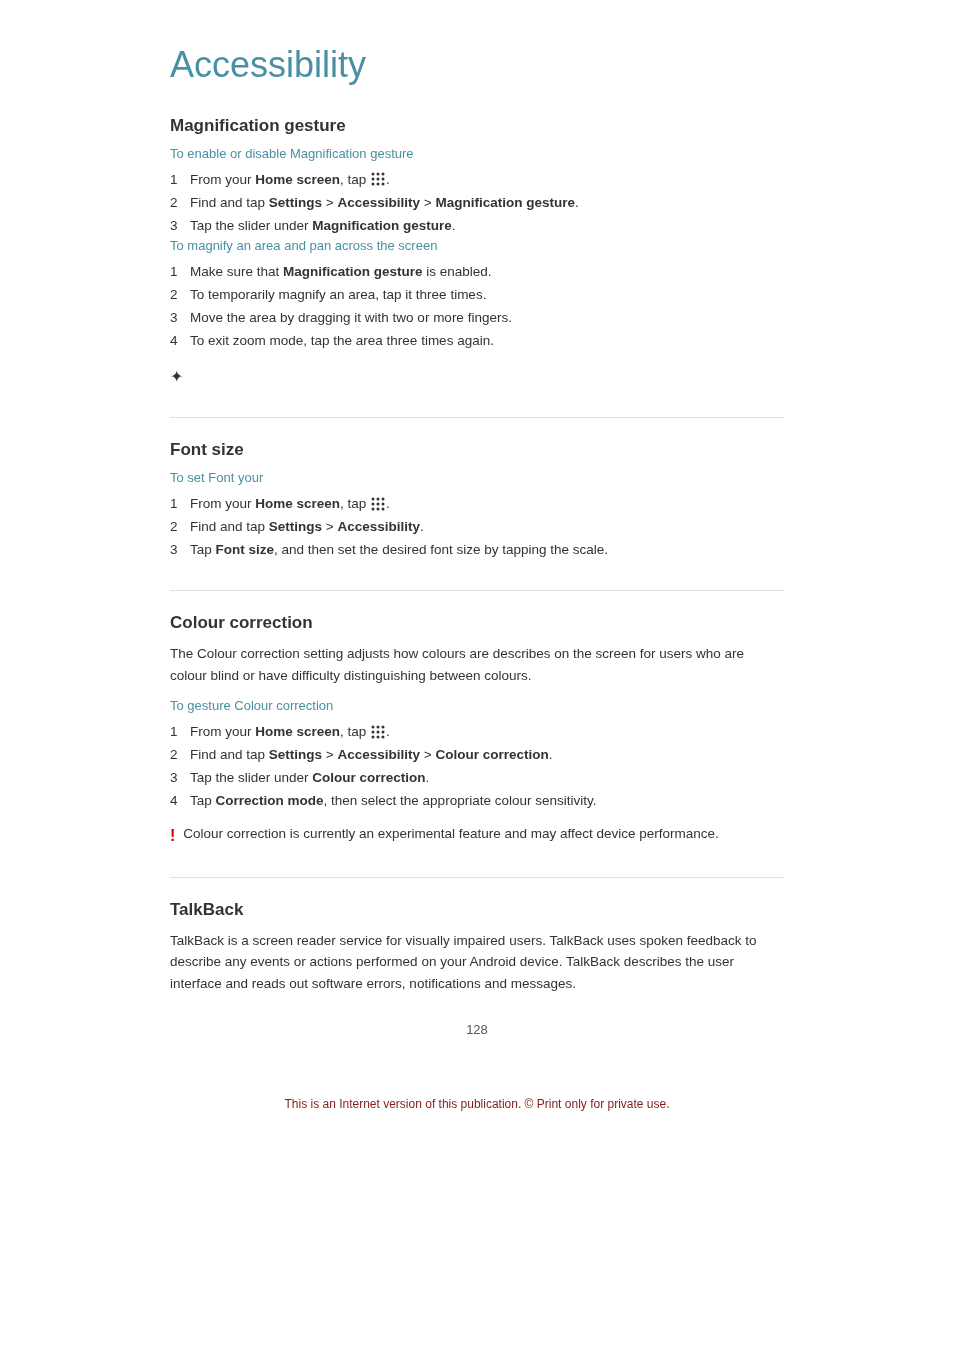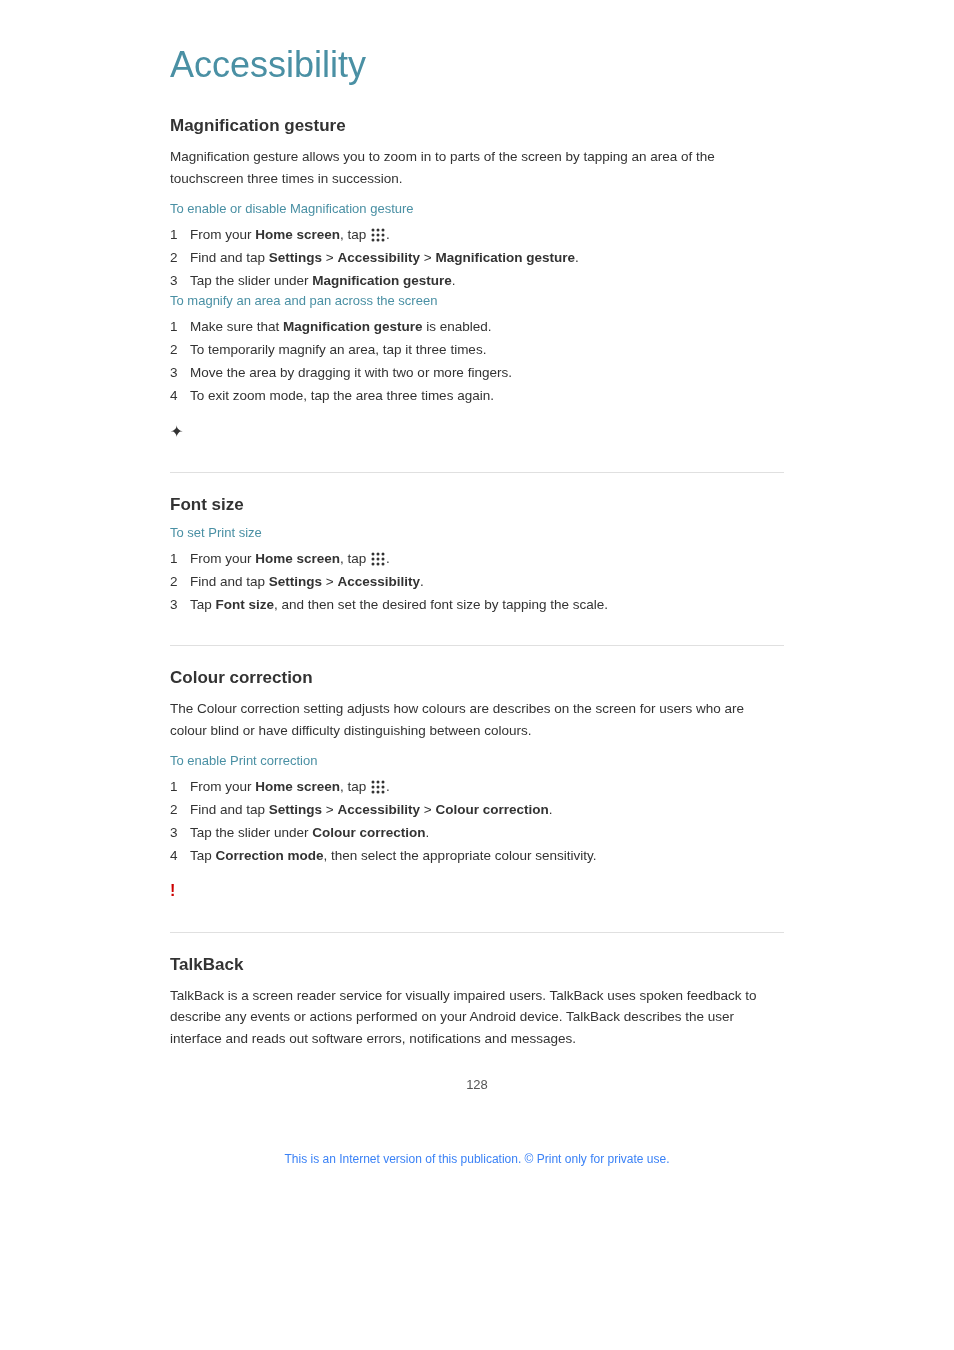--- a/index.html
+++ b/index.html
@@ -107,21 +107,21 @@
 
     .divider {
       border: none;
       border-top: 1px solid #e0e0e0;
       margin: 22px 0;
     }
 
     .page-footer {
       text-align: center;
       font-size: 12px;
-      color: #3b82f6;
+      color: #7f1d1d;
       margin-top: 60px;
       padding-bottom: 20px;
     }
 
     .page-num {
       text-align: center;
       font-size: 13px;
       color: #555555;
       margin-top: 12px;
     }
@@ -142,23 +142,20 @@
   </style>
 </head>
 <body>
 
 <div class="page">
 
   <h1 class="page-title">Accessibility</h1>
 
   <div class="section">
     <h2 class="section-title">Magnification gesture</h2>
-    <p class="section-desc">
-      Magnification gesture allows you to zoom in to parts of the screen by tapping an area of the touchscreen three times in succession.
-    </p>
 
     <p class="subsection-title">To enable or disable Magnification gesture</p>
     <ol class="steps">
       <li>
         <span class="step-num">1</span>
         From your <strong>Home screen</strong>, tap
         <span class="apps-icon">
           <svg viewBox="0 0 16 16" xmlns="http://www.w3.org/2000/svg">
             <circle cx="3" cy="3" r="1.5" fill="#333"></circle>
             <circle cx="8" cy="3" r="1.5" fill="#333"></circle>
@@ -205,21 +202,21 @@
     <div class="note">
       <span class="note-icon">✦</span>
     </div>
   </div>
 
   <hr class="divider">
 
   <div class="section">
     <h2 class="section-title">Font size</h2>
 
-    <p class="subsection-title">To set Print size</p>
+    <p class="subsection-title">To set Font your</p>
     <ol class="steps">
       <li>
         <span class="step-num">1</span>
         From your <strong>Home screen</strong>, tap
         <span class="apps-icon">
           <svg viewBox="0 0 16 16" xmlns="http://www.w3.org/2000/svg">
             <circle cx="3" cy="3" r="1.5" fill="#333"></circle>
             <circle cx="8" cy="3" r="1.5" fill="#333"></circle>
             <circle cx="13" cy="3" r="1.5" fill="#333"></circle>
             <circle cx="3" cy="8" r="1.5" fill="#333"></circle>
@@ -243,21 +240,21 @@
   </div>
 
   <hr class="divider">
 
   <div class="section">
     <h2 class="section-title">Colour correction</h2>
     <p class="section-desc">
       The Colour correction setting adjusts how colours are describes on the screen for users who are colour blind or have difficulty distinguishing between colours.
     </p>
 
-    <p class="subsection-title">To enable Print correction</p>
+    <p class="subsection-title">To gesture Colour correction</p>
     <ol class="steps">
       <li>
         <span class="step-num">1</span>
         From your <strong>Home screen</strong>, tap
         <span class="apps-icon">
           <svg viewBox="0 0 16 16" xmlns="http://www.w3.org/2000/svg">
             <circle cx="3" cy="3" r="1.5" fill="#333"></circle>
             <circle cx="8" cy="3" r="1.5" fill="#333"></circle>
             <circle cx="13" cy="3" r="1.5" fill="#333"></circle>
             <circle cx="3" cy="8" r="1.5" fill="#333"></circle>
@@ -278,20 +275,21 @@
         Tap the slider under <strong>Colour correction</strong>.
       </li>
       <li>
         <span class="step-num">4</span>
         Tap <strong>Correction mode</strong>, then select the appropriate colour sensitivity.
       </li>
     </ol>
 
     <div class="note">
       <span class="warning-icon">!</span>
+      <span>Colour correction is currently an experimental feature and may affect device performance.</span>
     </div>
   </div>
 
   <hr class="divider">
 
   <div class="section">
     <h2 class="section-title">TalkBack</h2>
     <p class="section-desc">
       TalkBack is a screen reader service for visually impaired users. TalkBack uses spoken feedback to describe any events or actions performed on your Android device. TalkBack describes the user interface and reads out software errors, notifications and messages.
     </p>

